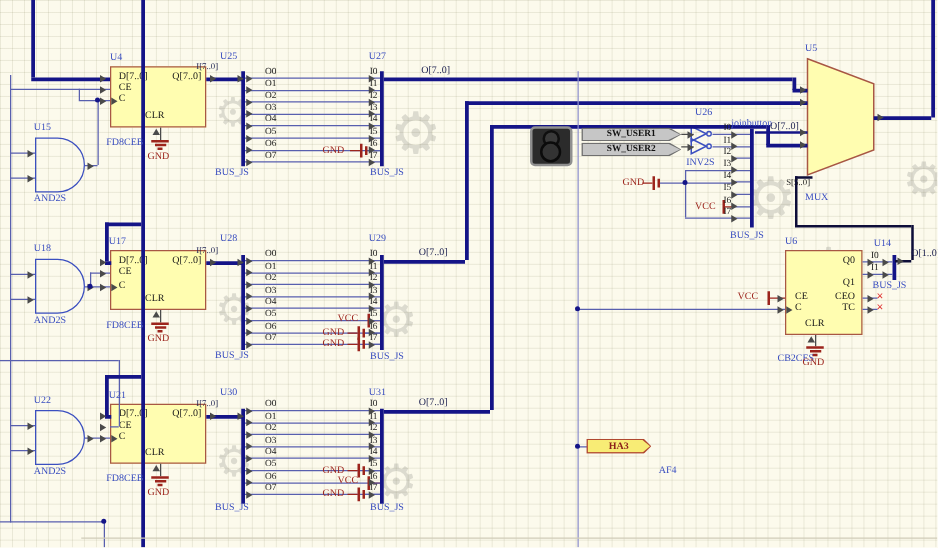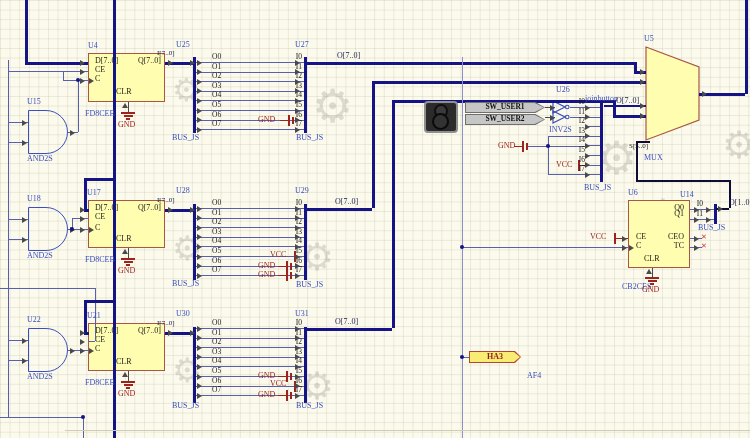--- a/index.html
+++ b/index.html
@@ -237,33 +237,33 @@
   <span class="lbl under" style="left:652px;top:76px">DB[7..0]</span>
   <span class="lbl under ra" style="left:650px;top:87px;width:42px">Y[7..0]</span>
   <span class="lbl under" style="left:652px;top:99px">DC[7..0]</span>
   <span class="lbl under" style="left:652px;top:109px">DD[7..0]</span>
   <span class="lbl tiny" style="left:629px;top:143px">S[5..0]</span>
   <span class="lbl des" style="left:644px;top:154px">MUX</span>
 
   <span class="lbl des" style="left:628px;top:189px">U6</span>
   <div class="box" style="left:628px;top:200px;width:62px;height:68px"></div>
   <span class="lbl under ra" style="left:648px;top:204px;width:36px">Q0</span>
-  <span class="lbl under ra" style="left:648px;top:210px;width:36px">Q1</span>
+  <span class="lbl under ra" style="left:648px;top:222px;width:36px">Q1</span>
   <span class="lbl under" style="left:636px;top:233px">CE</span>
   <span class="lbl under" style="left:636px;top:242px">C</span>
   <span class="lbl under ra" style="left:648px;top:233px;width:36px">CEO</span>
   <span class="lbl under ra" style="left:648px;top:242px;width:36px">TC</span>
   <span class="lbl under" style="left:644px;top:255px">CLR</span>
   <span class="lbl des" style="left:622px;top:283px">CB2CES</span>
   <span class="lbl pwr" style="left:642px;top:286px">GND</span>
   <span class="lbl pwr" style="left:590px;top:233px">VCC</span>
   <span class="xm" style="left:701px;top:234px">✕</span>
   <span class="xm" style="left:701px;top:243px">✕</span>
 
-  <span class="lbl des" style="left:680px;top:191px">U14</span>
+  <span class="lbl des" style="left:699px;top:191px">U14</span>
   <div class="bar" style="left:714px;top:204px;height:20px"></div>
   <div style="position:absolute;left:0;top:0">
       <span class="pl" style="left: 685px; top: 200px; width: 18px; text-align: right;">I0</span>
       <span class="pl" style="left: 685px; top: 210px; width: 18px; text-align: right;">I1</span>
     </div>
   <span class="lbl net" style="left:729px;top:199px">O[1..0]</span>
   <span class="lbl des" style="left:698px;top:224px">BUS_JS</span>
 
   <div class="flag">
     <div class="inner"></div>

